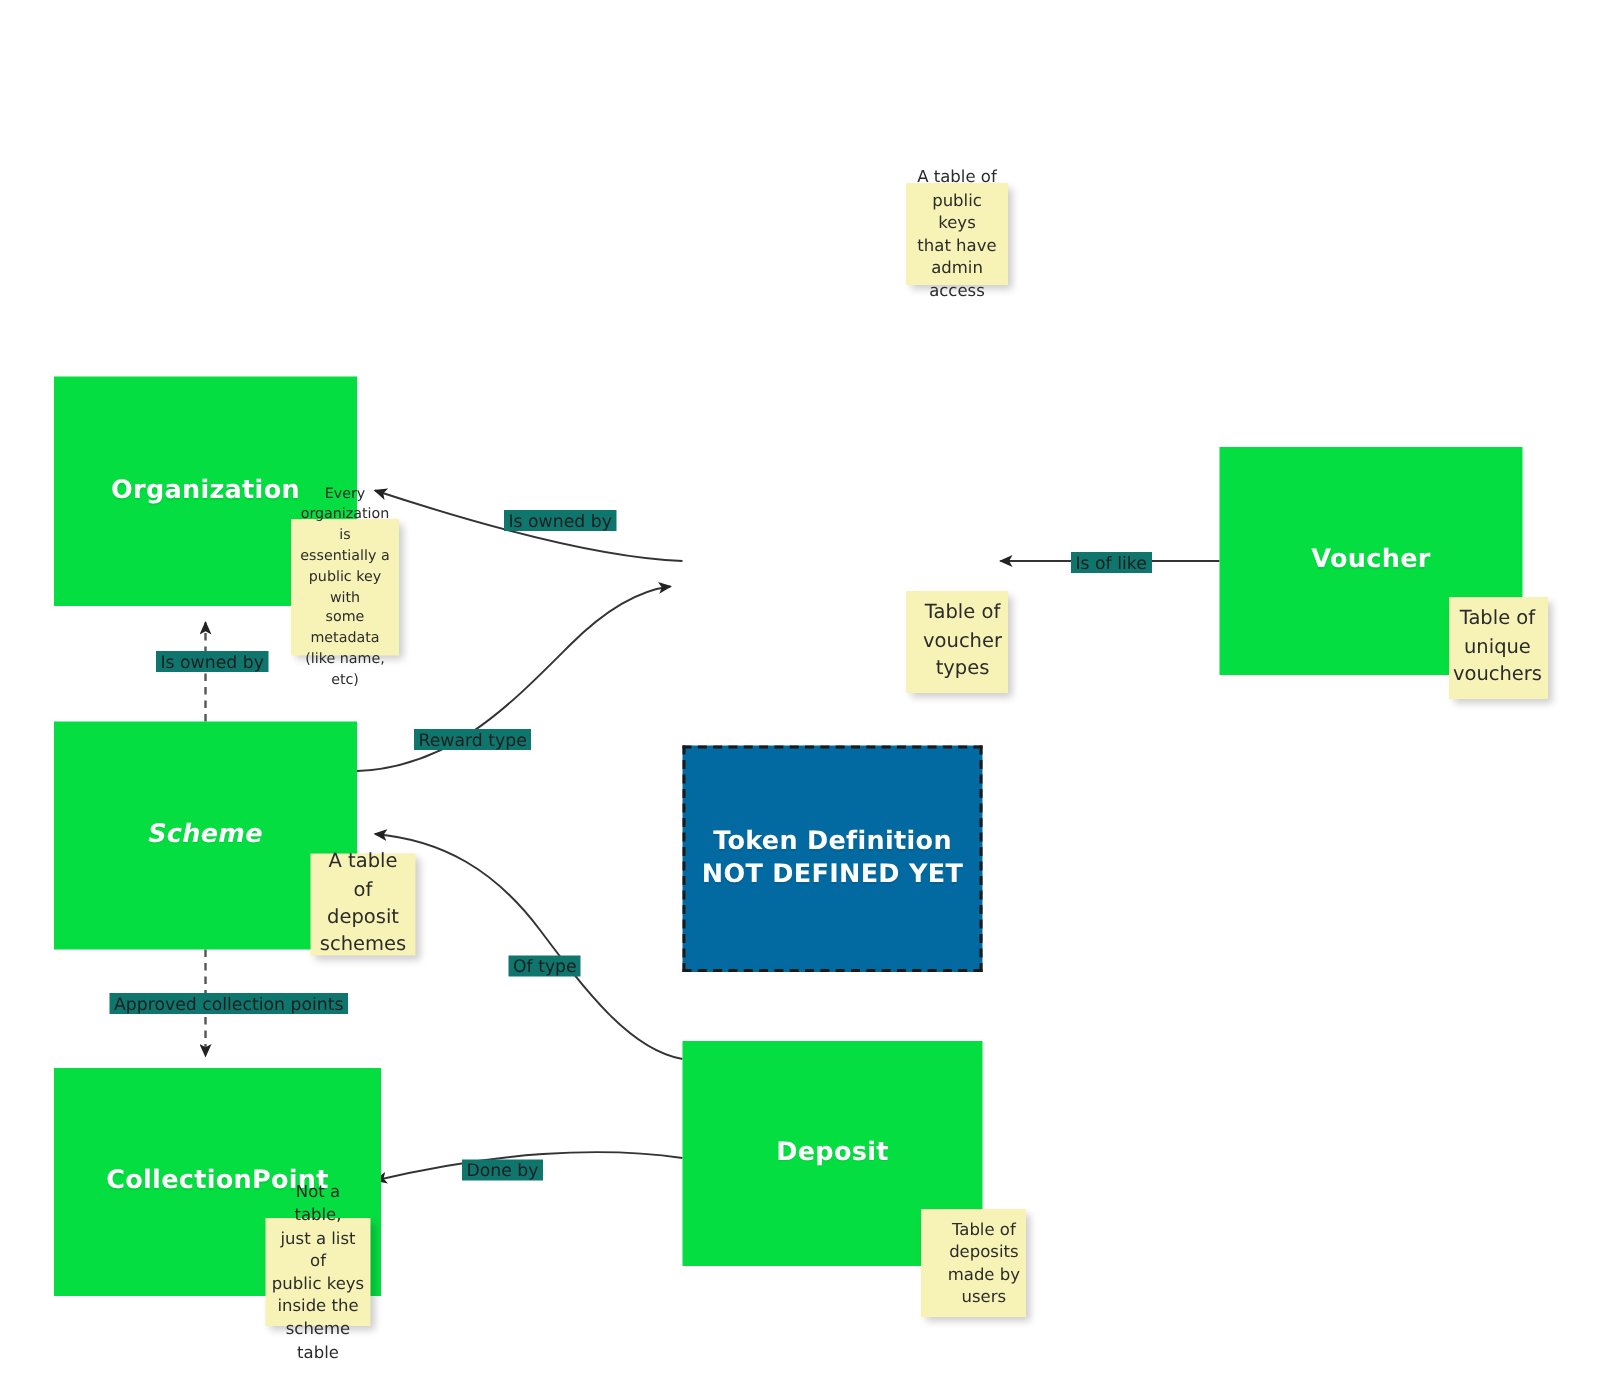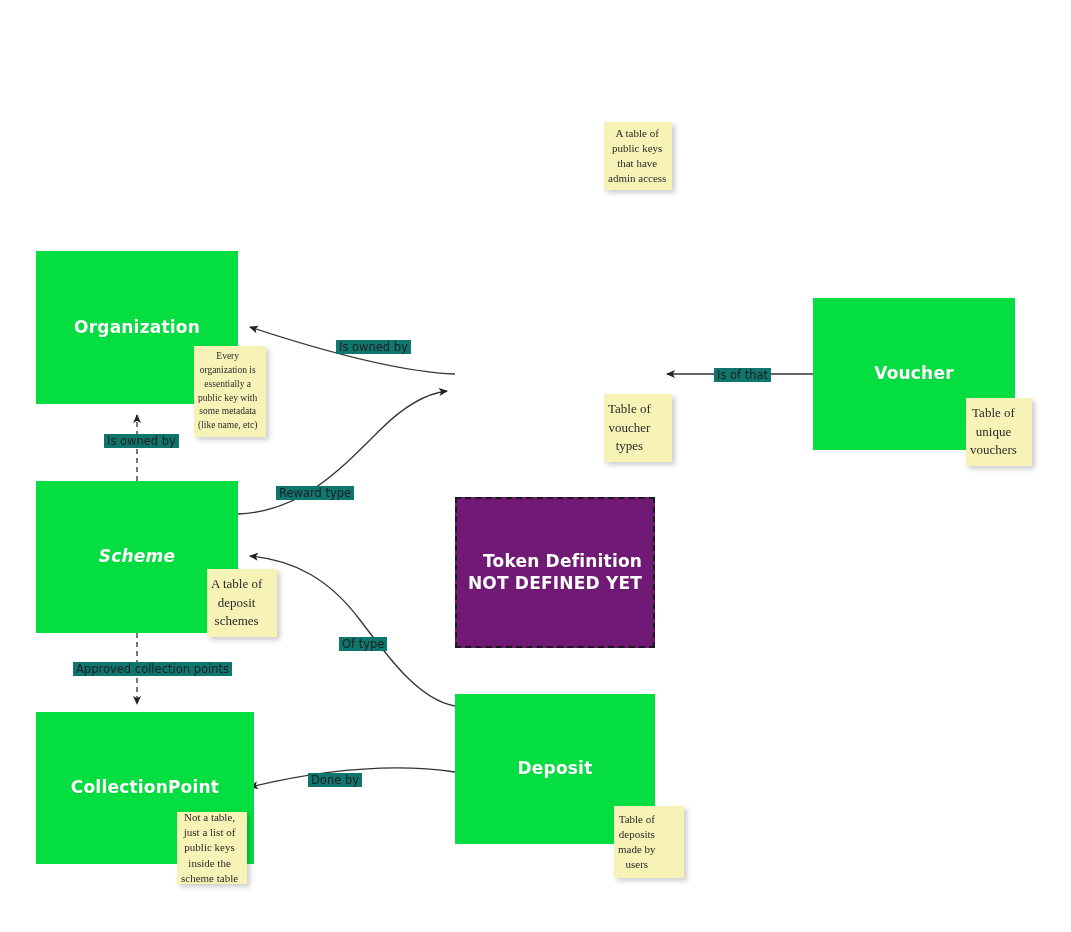--- a/index.html
+++ b/index.html
@@ -35,43 +35,41 @@
     justify-content: center;
     text-align: center;
     color: #ffffff;
     font-weight: bold;
     font-size: 17px;
     line-height: 1.25;
     box-sizing: border-box;
   }
   .node.dashed {
     border: 2px dashed #1a1a1a;
-    background: #701a75;
-    text-align: right;
+    background: #0369a1;
   }
   .node-label {
     white-space: pre-line;
     letter-spacing: 0.2px;
     text-shadow: 0 1px 1px rgba(0,0,0,0.08);
   }
   .note {
     position: absolute;
     background: #F7F2B6;
     color: #2b2b2b;
     font-size: 11px;
     line-height: 1.38;
     text-align: center;
     display: flex;
     align-items: center;
-    justify-content: flex-start;
+    justify-content: flex-end;
     padding: 5px 4px;
     box-sizing: border-box;
     box-shadow: 3px 3px 5px rgba(0,0,0,0.20);
     white-space: pre-line;
-    font-family: Liberation Serif, serif;
   }
   .note.lg { font-size: 13px; line-height: 1.42; }
   .note.sm { font-size: 9.5px; line-height: 1.45; }
   .edge-label {
     position: absolute;
     font-size: 11.5px;
     color: #1f1f1f;
     background: #0f766e;
     padding: 0 3px;
     white-space: nowrap;
@@ -177,21 +175,21 @@
 
   <div class="note" style="left:614px; top:806px; width:70px; height:72px;">
     <span>Table of
 deposits
 made by
 users</span>
   </div>
 
   <div class="edge-label" style="left:336px; top:340px;">Is owned by</div>
 
-  <div class="edge-label" style="left:714px; top:368px;">Is of that</div>
+  <div class="edge-label" style="left:714px; top:368px;">Is of like</div>
 
   <div class="edge-label" style="left:104px; top:434px;">Is owned by</div>
 
   <div class="edge-label" style="left:276px; top:462px;margin-top:24px;">Reward type</div>
 
   <div class="edge-label" style="left:339px; top:637px;">Of type</div>
 
   <div class="edge-label" style="left:73px; top:662px;">Approved collection points</div>
 
   <div class="edge-label" style="left:308px; top:773px;">Done by</div>

